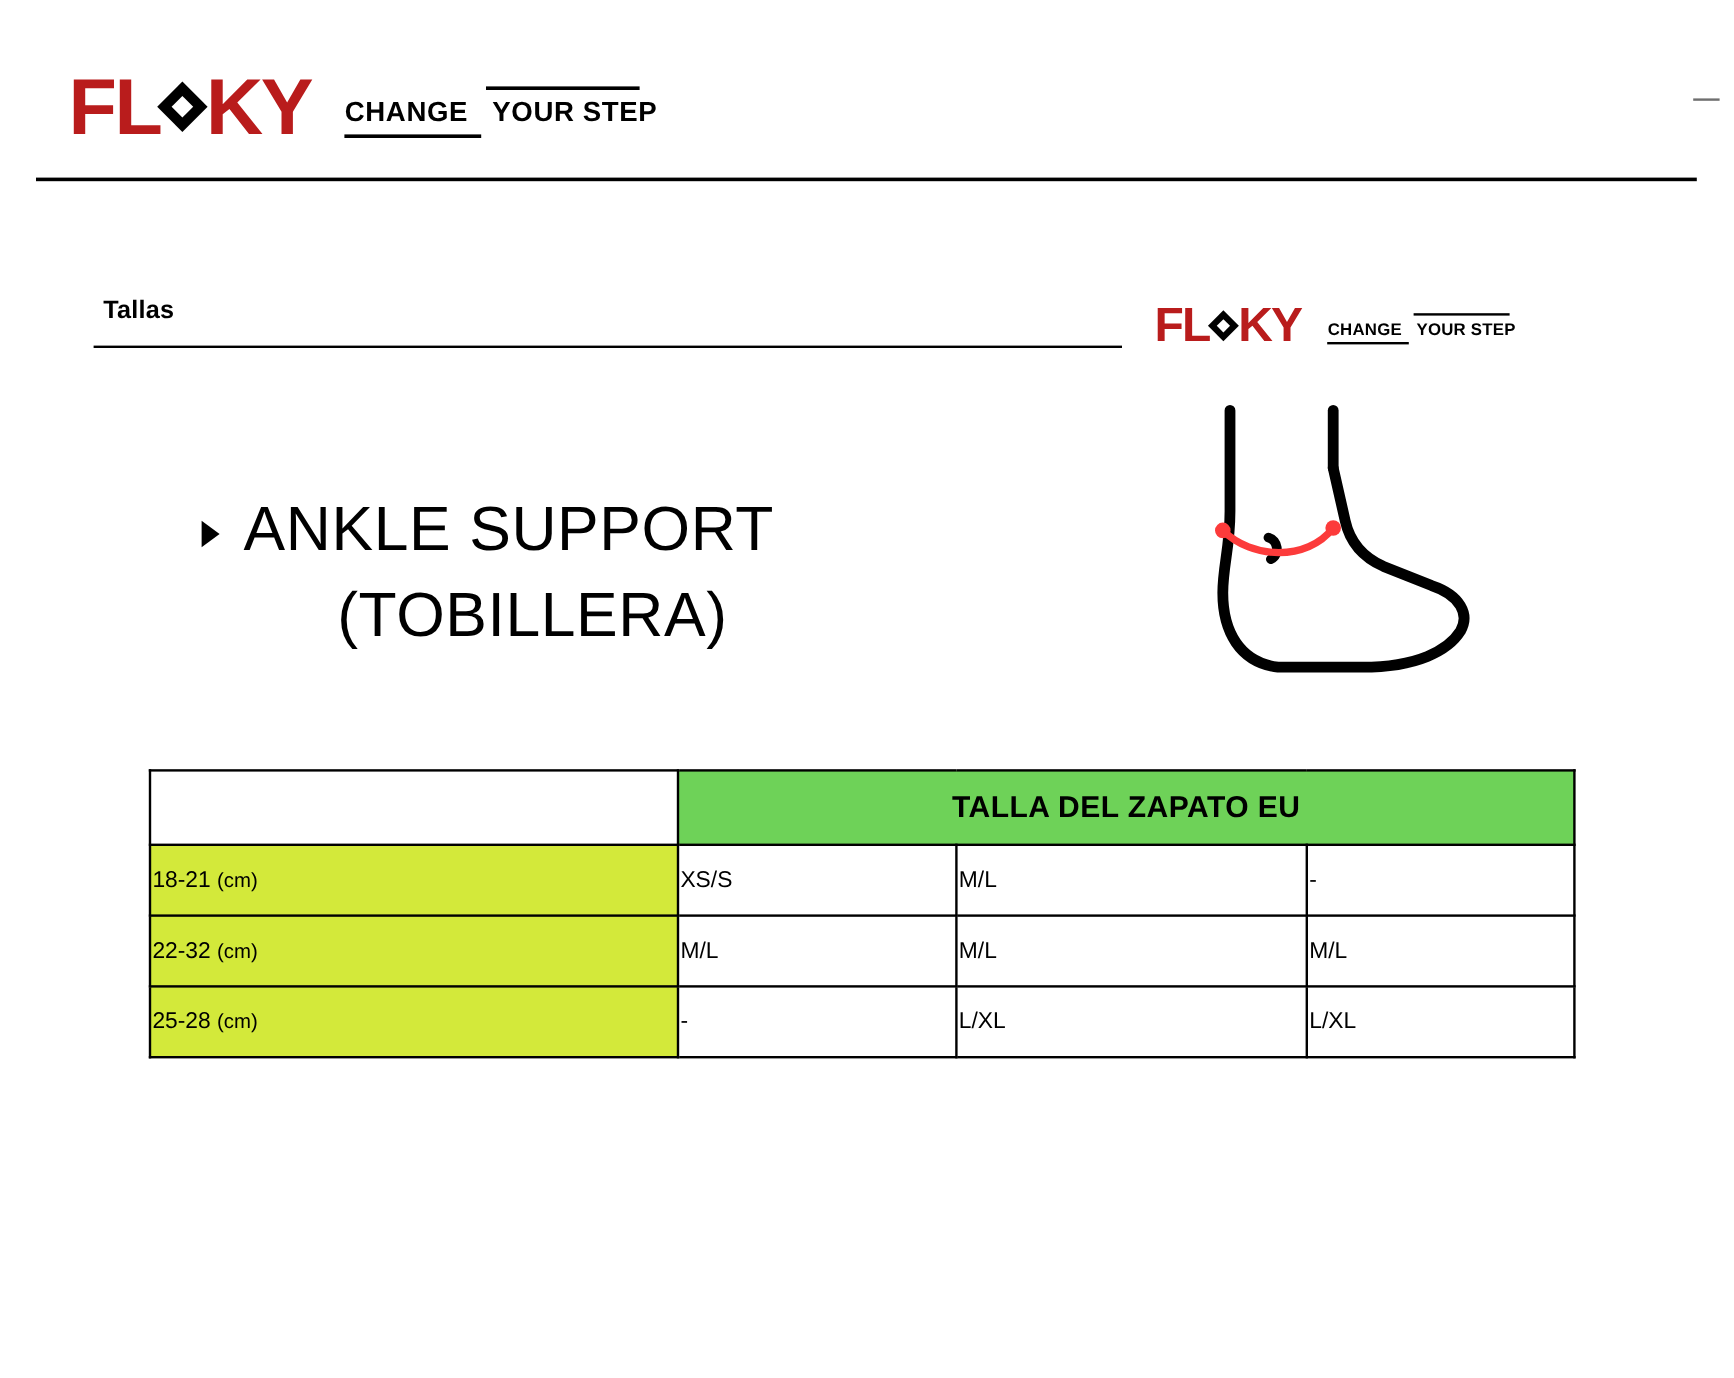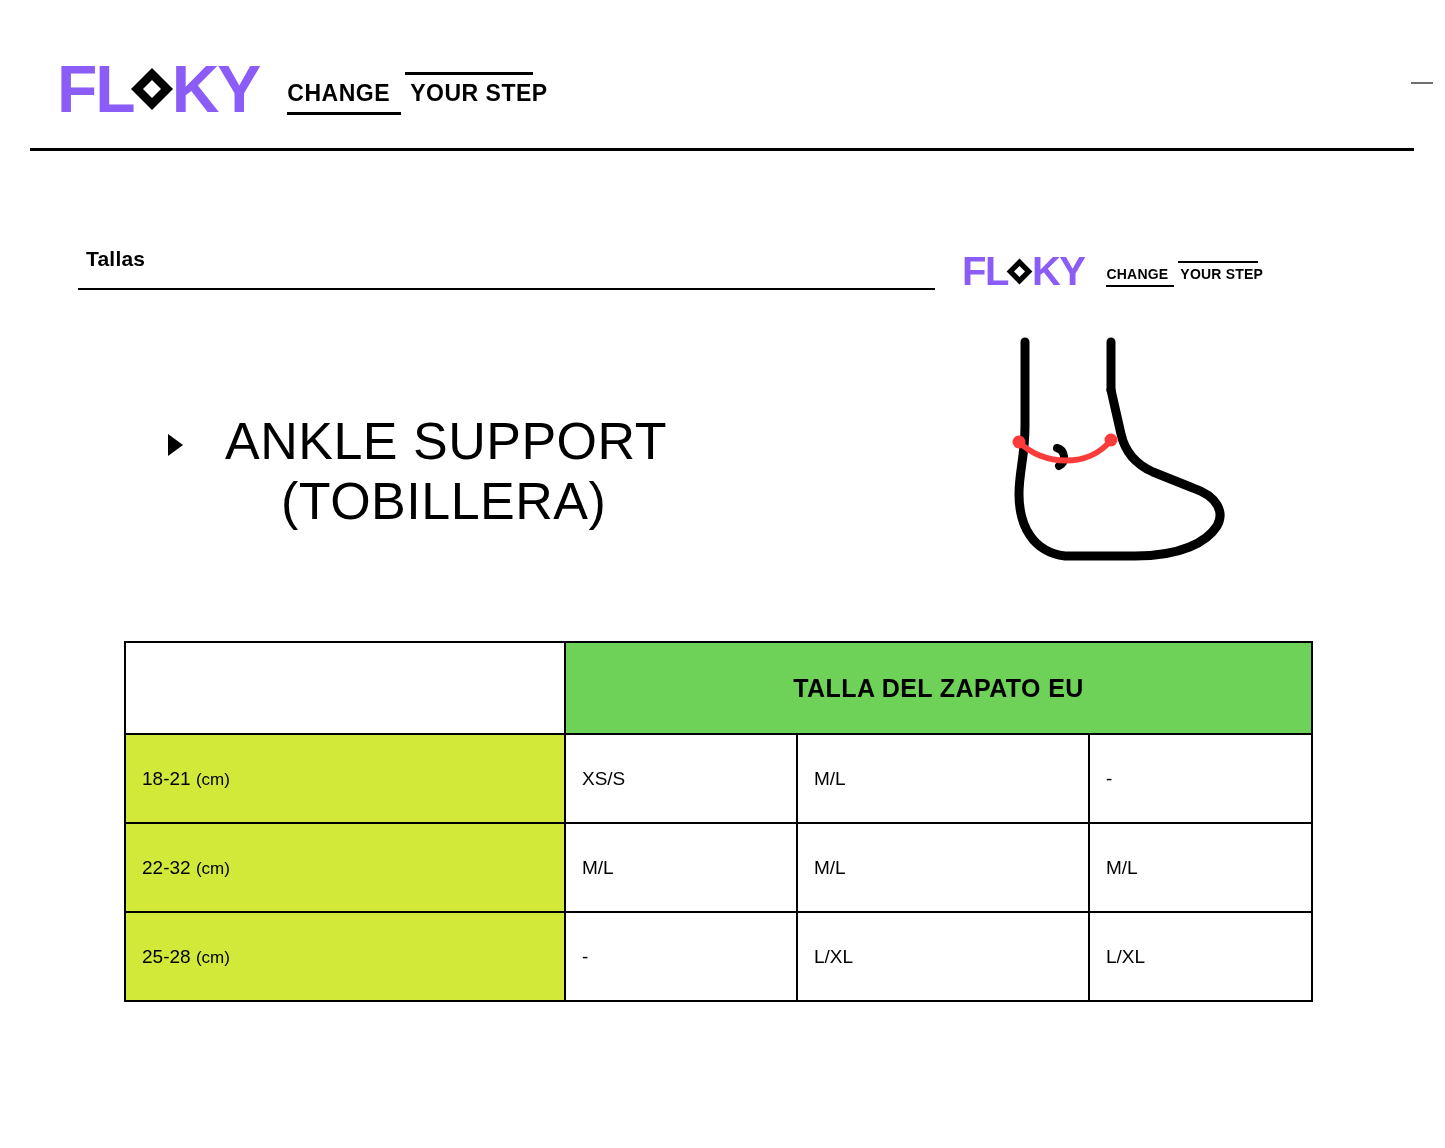--- a/index.html
+++ b/index.html
@@ -31,21 +31,21 @@
     display: flex;
     align-items: flex-end;
   }
   .logo-word {
     position: relative;
     font-family: "Liberation Sans", sans-serif;
     font-weight: bold;
     font-size: 66px;
     letter-spacing: -2px;
     line-height: 0.95;
-    color: #8b5cf6;
+    color: #b91c1c;
     display: flex;
     align-items: center;
   }
   .logo-word .fl,
   .logo-word .ky {
     font-weight: bold;
   }
   .logo-diamond {
     position: relative;
     width: 44px;
@@ -151,29 +151,28 @@
     border-bottom: 11px solid transparent;
     margin-top: 22px;
     margin-right: 20px;
     flex: none;
   }
   .product-title {
     font-size: 52px;
     letter-spacing: 0.5px;
     line-height: 1.12;
     font-weight: normal;
-    margin-left: 22px;
   }
   .product-subtitle {
     font-size: 52px;
     letter-spacing: 0.5px;
     line-height: 1.12;
     font-weight: normal;
     margin-left: 113px;
-    margin-top: 2px;
+    margin-top: 14px;
   }
 
   
   .foot-illustration {
     position: absolute;
     left: 985px;
     top: 330px;
     width: 270px;
     height: 260px;
   }
@@ -182,21 +181,21 @@
   .size-table {
     position: absolute;
     left: 124px;
     top: 641px;
     width: 1187px;
     border-collapse: collapse;
     table-layout: fixed;
   }
   .size-table td, .size-table th {
     border: 2px solid #000;
-    padding: 16px;
+    padding: 1px;
     vertical-align: middle;
   }
   .col-label { width: 440px; }
   .col-a { width: 232px; }
   .col-b { width: 292px; }
   .col-c { width: 223px; }
 
   .cell-blank {
     background: #ffffff;
     height: 58px;

